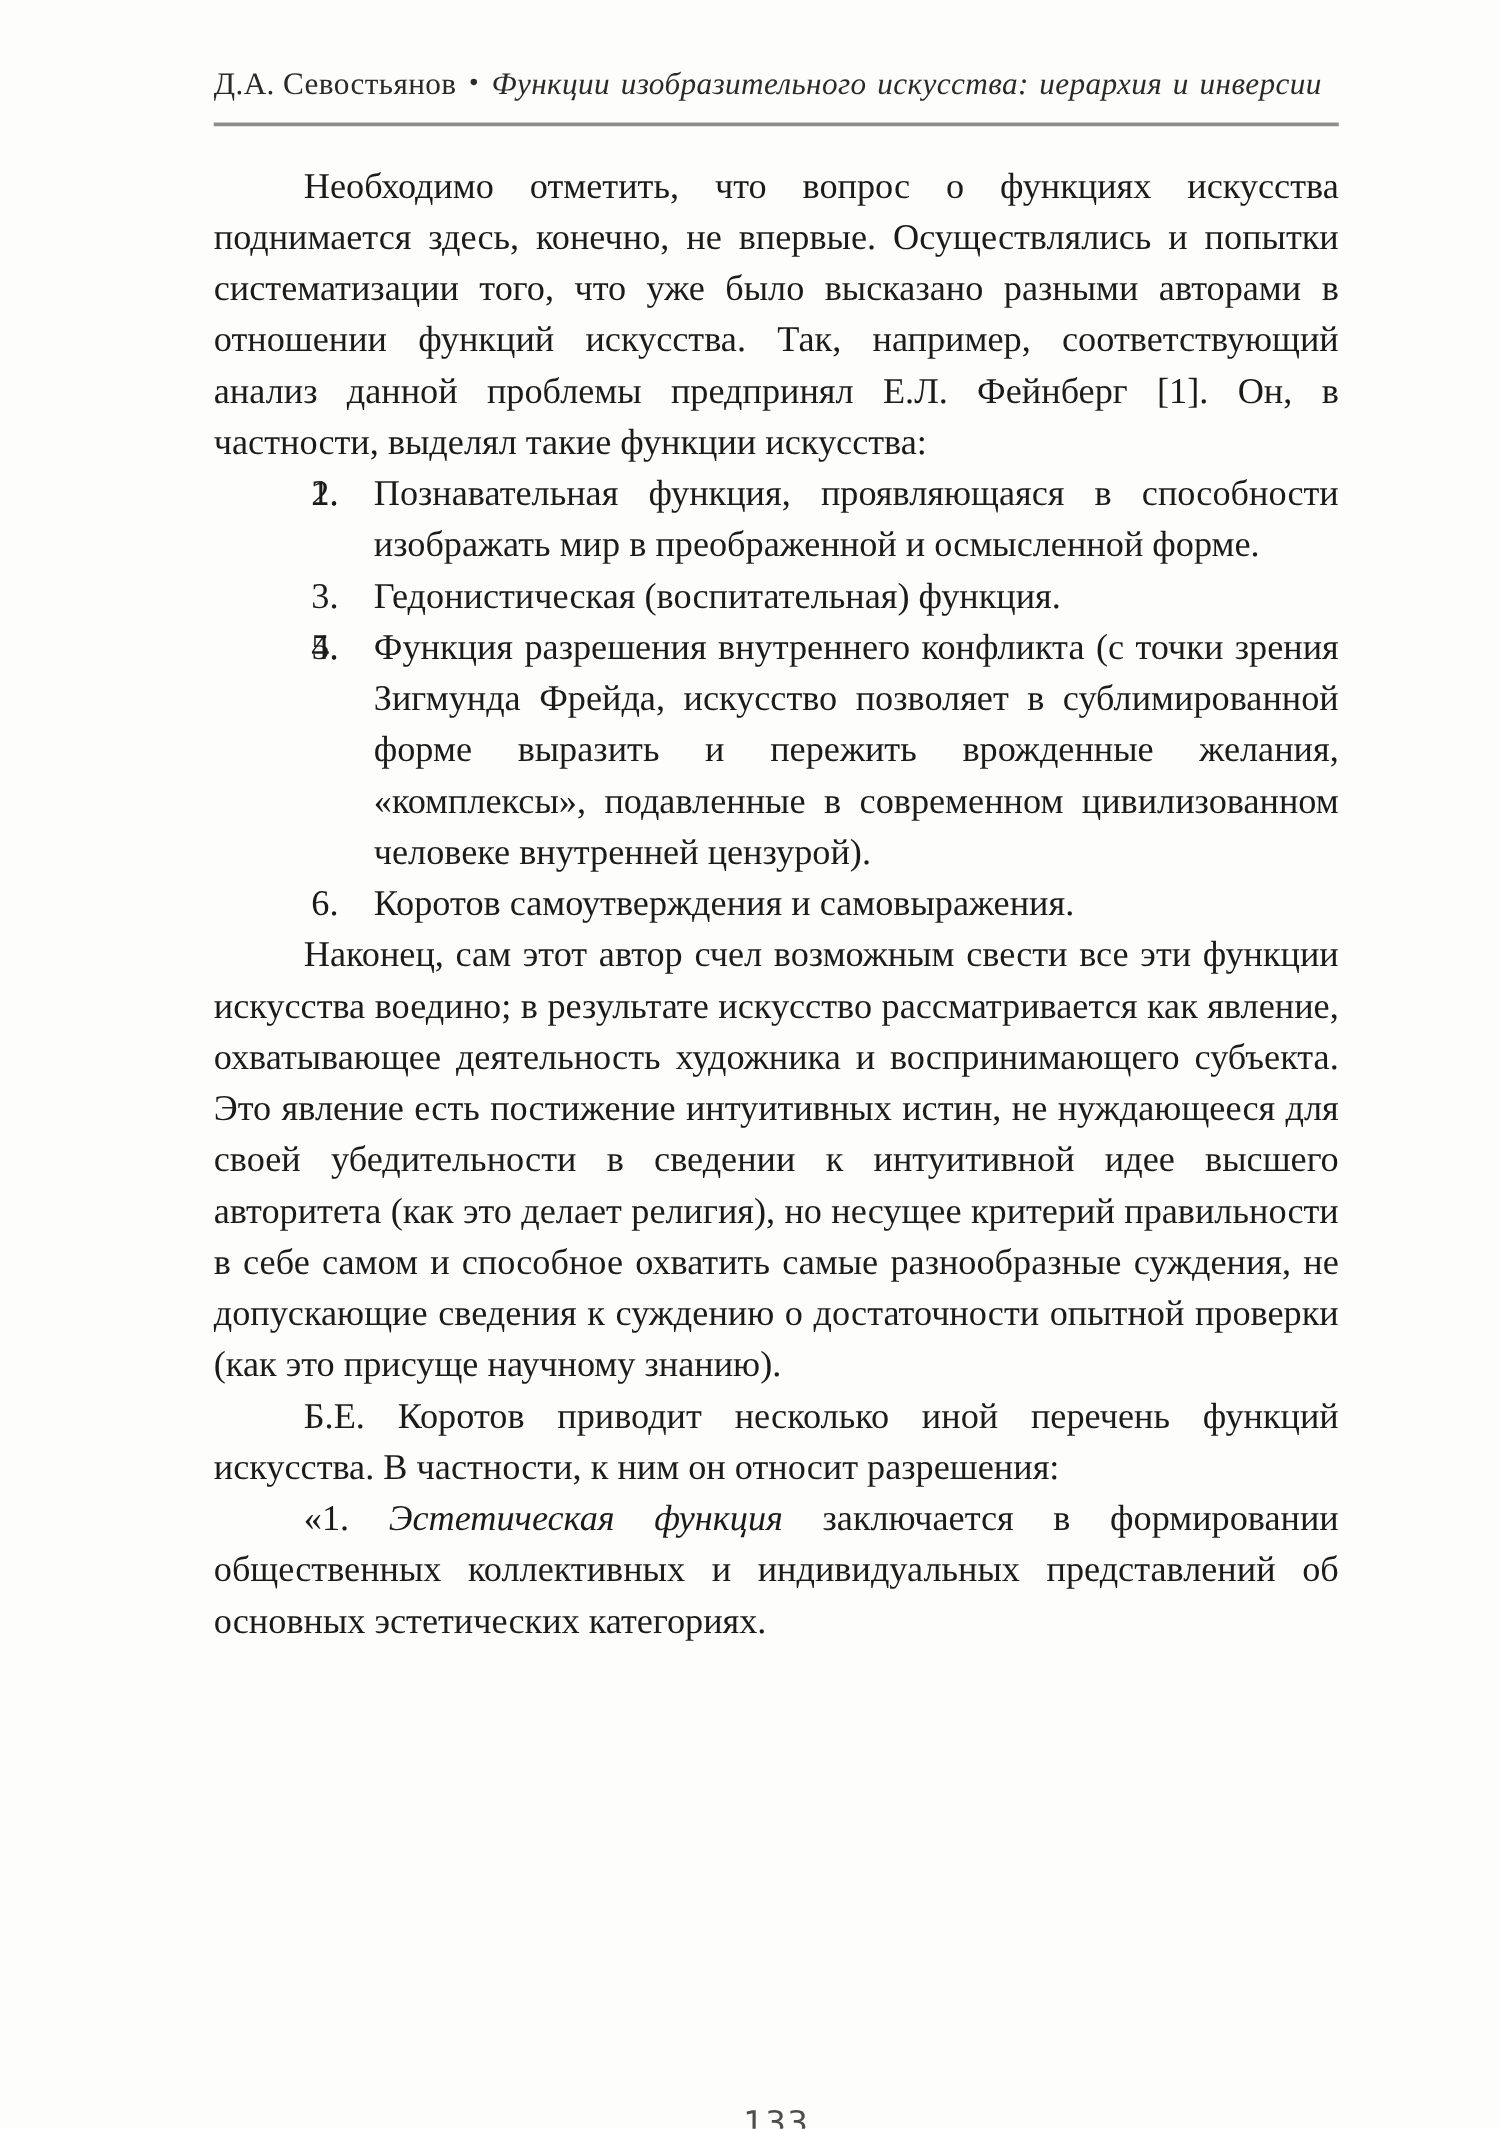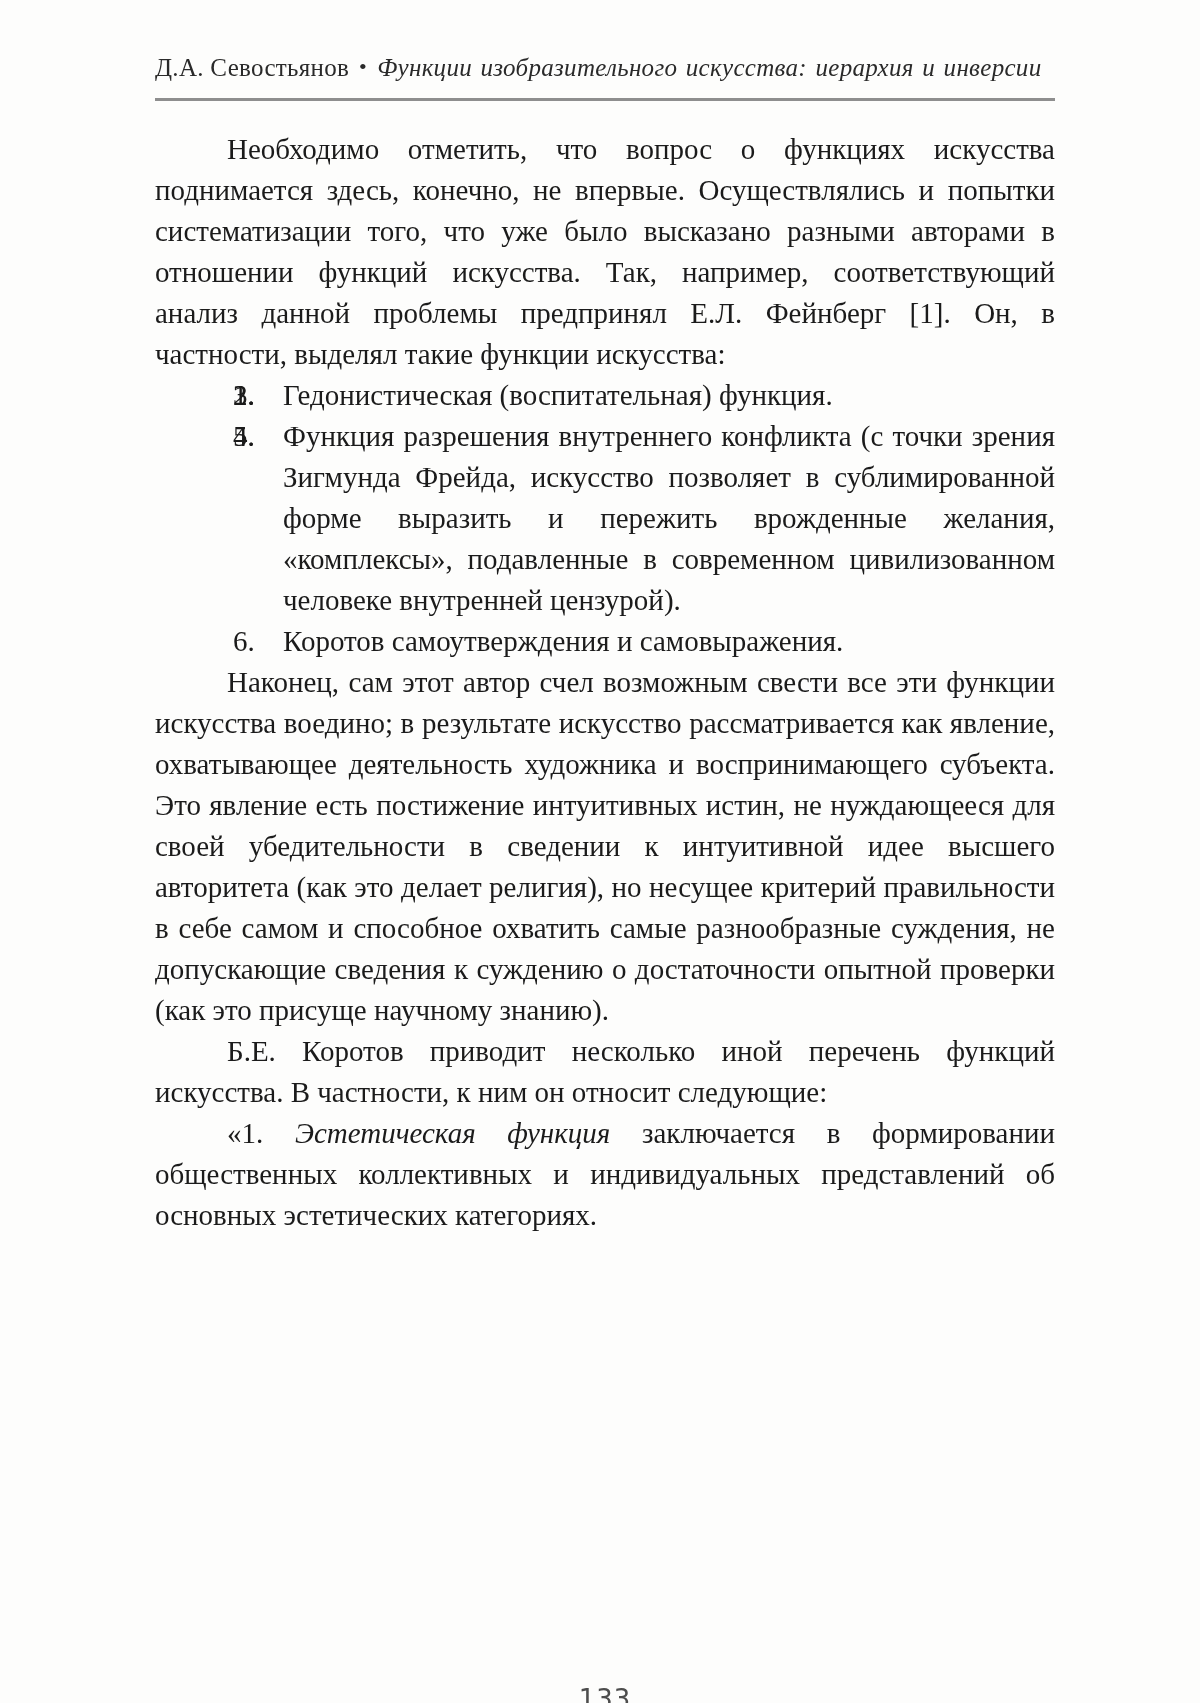--- a/index.html
+++ b/index.html
@@ -5,21 +5,21 @@
   html, body { margin: 0; padding: 0; }
   body {
     width: 1200px; height: 1703px;
     background: #fdfdfc;
     position: relative;
     font-family: "Liberation Serif", serif;
     color: #1b1b1b;
     overflow: hidden;
   }
   .page {
-    position: absolute; inset: 0;
+    position: absolute; inset: 0; margin-left: 16px;
   }
   .running-header {
     position: absolute;
     left: 155px; top: 54px; width: 900px;
     font-size: 25px;
     color: #2a2a2a;
     white-space: nowrap;
     letter-spacing: 0.3px;
   }
   .running-header .author { font-style: normal; }
@@ -82,41 +82,42 @@
   <div class="content">
 
     <p>Необходимо отметить, что вопрос о функциях искусства поднимается здесь, конечно, не впервые. Осуществлялись и по­пытки систематизации того, что уже было высказано разными авторами в отношении функций искусства. Так, например, со­ответствующий анализ данной проблемы предпринял Е.Л. Фей­нберг [1]. Он, в частности, выделял такие функции искусства:</p>
 
     <div class="num-list">
       <div class="item">
         <span class="num">1.</span>
       </div>
       <div class="item">
         <span class="num">2.</span>
+        <span>Познавательная функция, проявляющаяся в способно­сти изображать мир в преображенной и осмысленной форме.</span>
       </div>
       <div class="item">
         <span class="num">3.</span>
         <span>Гедонистическая (воспитательная) функция.</span>
       </div>
       <div class="item">
         <span class="num">4.</span>
       </div>
       <div class="item">
         <span class="num">5.</span>
         <span>Функция разрешения внутреннего конфликта (с точки зрения Зигмунда Фрейда, искусство позволяет в субли­мированной форме выразить и пережить врожденные желания, «комплексы», подавленные в современном цивилизованном человеке внутренней цензурой).</span>
       </div>
       <div class="item">
         <span class="num">6.</span>
         <span>Коротов самоутверждения и самовыражения.</span>
       </div>
     </div>
 
     <p>Наконец, сам этот автор счел возможным свести все эти функции искусства воедино; в результате искусство рассматри­вается как явление, охватывающее деятельность художника и воспринимающего субъекта. Это явление есть постижение ин­туитивных истин, не нуждающееся для своей убедительности в сведении к интуитивной идее высшего авторитета (как это делает религия), но несущее критерий правильности в себе са­мом и способное охватить самые разнообразные суждения, не допускающие сведения к суждению о достаточности опытной проверки (как это присуще научному знанию).</p>
 
-    <p>Б.Е. Коротов приводит несколько иной перечень функций искусства. В частности, к ним он относит следующие:</p>
+    <p>Б.Е. Коротов приводит несколько иной перечень функций искусства. В частности, к ним он относит разрешения:</p>
 
     <p><span>«1. </span><span class="italic-seg">Эстетическая функция</span><span> заключается в формировании общественных коллективных и индивидуальных представлений об основных эстетических категориях.</span></p>
 
   </div>
 
   <div class="page-number">133</div>
 
 </div>
 
 </body></html>

